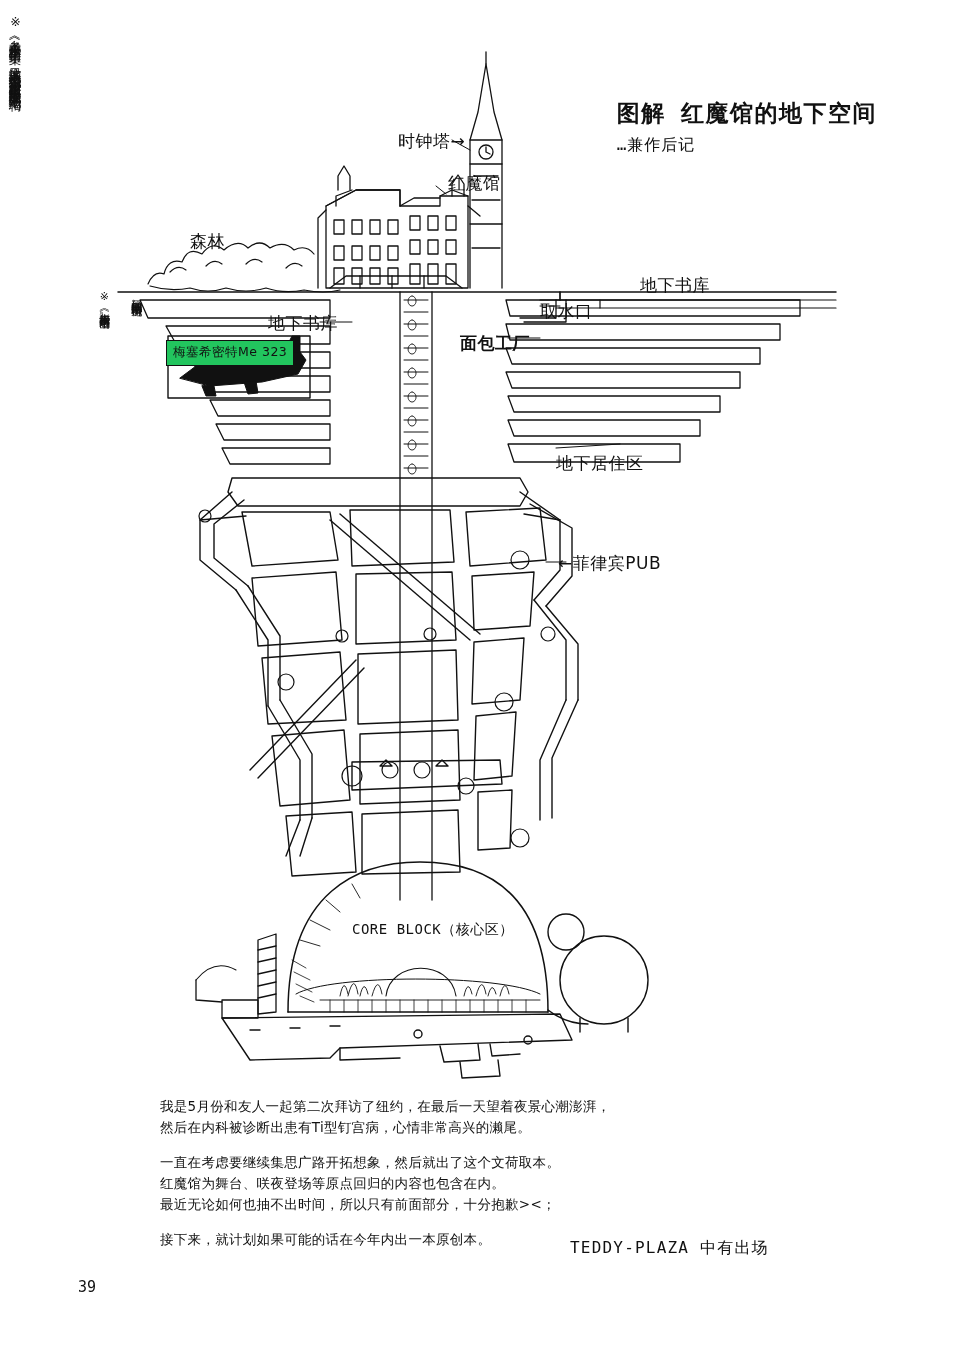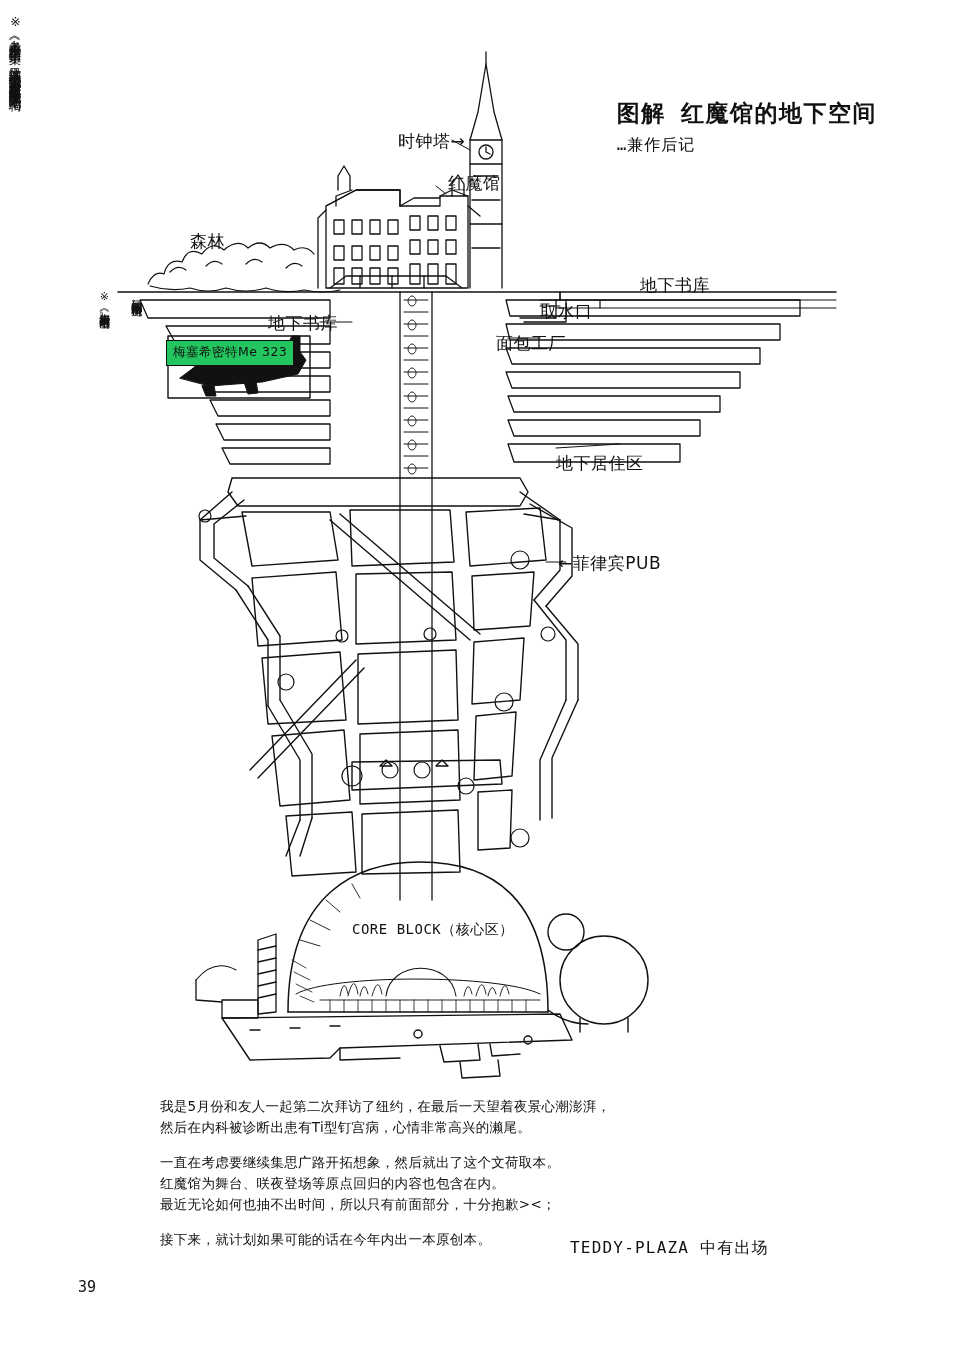--- a/index.html
+++ b/index.html
@@ -375,21 +375,21 @@
   <div class="vnote" id="note-left">※参考《未来少年柯南》第十二集，这里的地下结构也是仿的未来少年柯南里三角形太阳能发现站的地下结构。</div>
   <div class="vnote" id="note-inner">※《未来少年柯南》中有出场。</div>
   <div class="vnote" id="note-inner2">二战期间德国军用运输机。</div>
 
   <div class="lbl" style="left:398px; top:130px;">时钟塔→</div>
   <div class="lbl" style="left:404px; top:172px;margin-left:44px;">红魔馆</div>
   <div class="lbl" style="left:190px; top:230px;">森林</div>
   <div class="lbl" style="left:640px; top:274px;">地下书库</div>
   <div class="lbl" style="left:540px; top:300px;">取水口</div>
   <div class="lbl" style="left:268px; top:312px;">地下书库</div>
-  <div class="lbl" style="left:496px; top:332px;">面包工厂</div>
+  <div class="lbl" style="left:460px; top:332px;font-weight:bold;">面包工厂</div>
   <div class="lbl" style="left:556px; top:452px;">地下居住区</div>
   <div class="lbl" style="left:558px; top:552px;">←菲律宾PUB</div>
   <div class="lbl boxed" style="left:166px; top:340px;">梅塞希密特Me 323</div>
   <div class="core-label">CORE BLOCK（核心区）</div>
 
   <div class="body-text">
     <p>
       <span>我是5月份和友人一起第二次拜访了纽约，在最后一天望着夜景心潮澎湃，</span><br>
       <span>然后在内科被诊断出患有Ti型钉宫病，心情非常高兴的濑尾。</span>
     </p>

